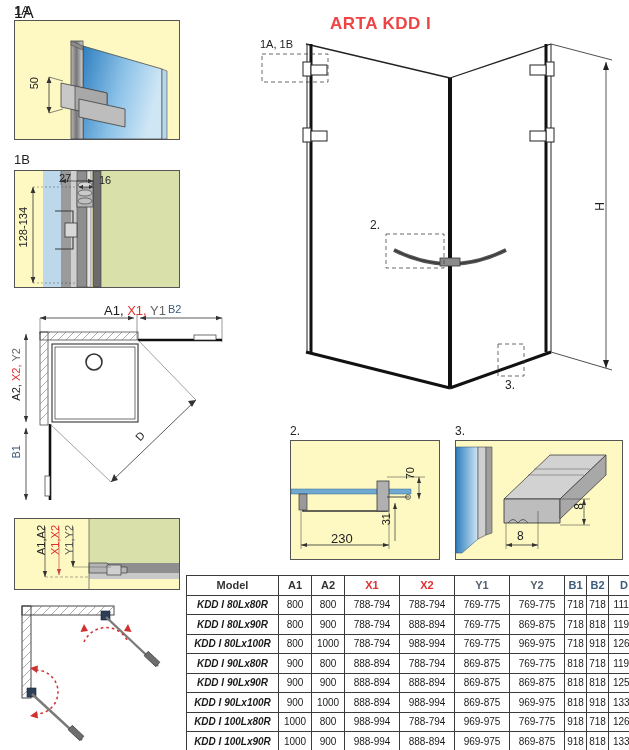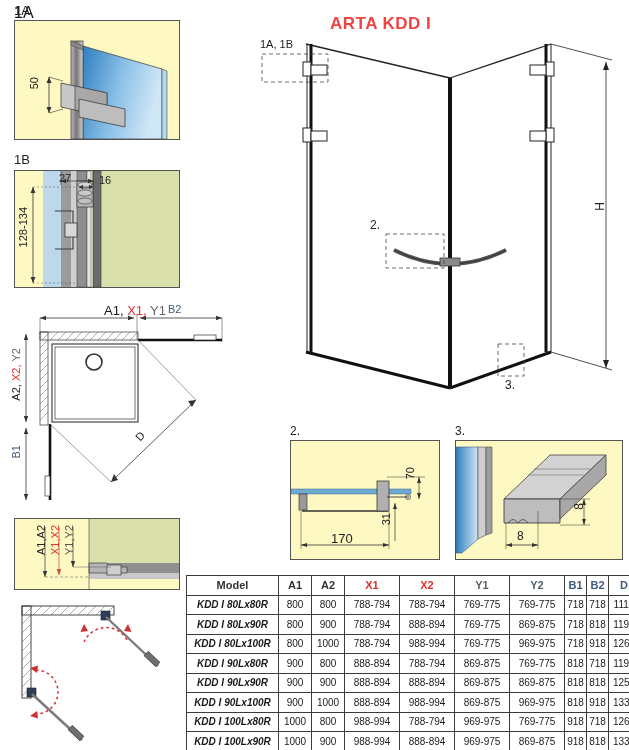--- a/index.html
+++ b/index.html
@@ -351,21 +351,21 @@
     <polygon points="104,62 102,68 106,68" fill="#333"></polygon>
 
     <line x1="10" y1="104" x2="98" y2="104" stroke="#333" stroke-width="0.8"></line>
     <polygon points="10,104 16,102 16,106" fill="#333"></polygon>
     <polygon points="98,104 92,102 92,106" fill="#333"></polygon>
     <line x1="10" y1="70" x2="10" y2="108" stroke="#333" stroke-width="0.5"></line>
     <line x1="98" y1="70" x2="98" y2="108" stroke="#333" stroke-width="0.5"></line>
   </svg>
   <div class="abs dimtxt vert" style="left:113px;top:26px;">70</div>
   <div class="abs dimtxt vert" style="left:89px;top:72px;">31</div>
-  <div class="abs dimtxt" style="left:40px;top:90px;font-size:13px;">170</div>
+  <div class="abs dimtxt" style="left:40px;top:90px;font-size:13px;">230</div>
 </div>
 
 <div class="abs cap" style="left:455px;top:424px;font-size:12px;">3.</div>
 <div class="abs box" id="p3">
   <svg width="166" height="118" viewBox="0 0 166 118">
     <defs>
       <linearGradient id="gl3" x1="0" y1="0" x2="1" y2="0">
         <stop offset="0%" stop-color="#2f7fc0"></stop>
         <stop offset="100%" stop-color="#cfe6f5"></stop>
       </linearGradient>

